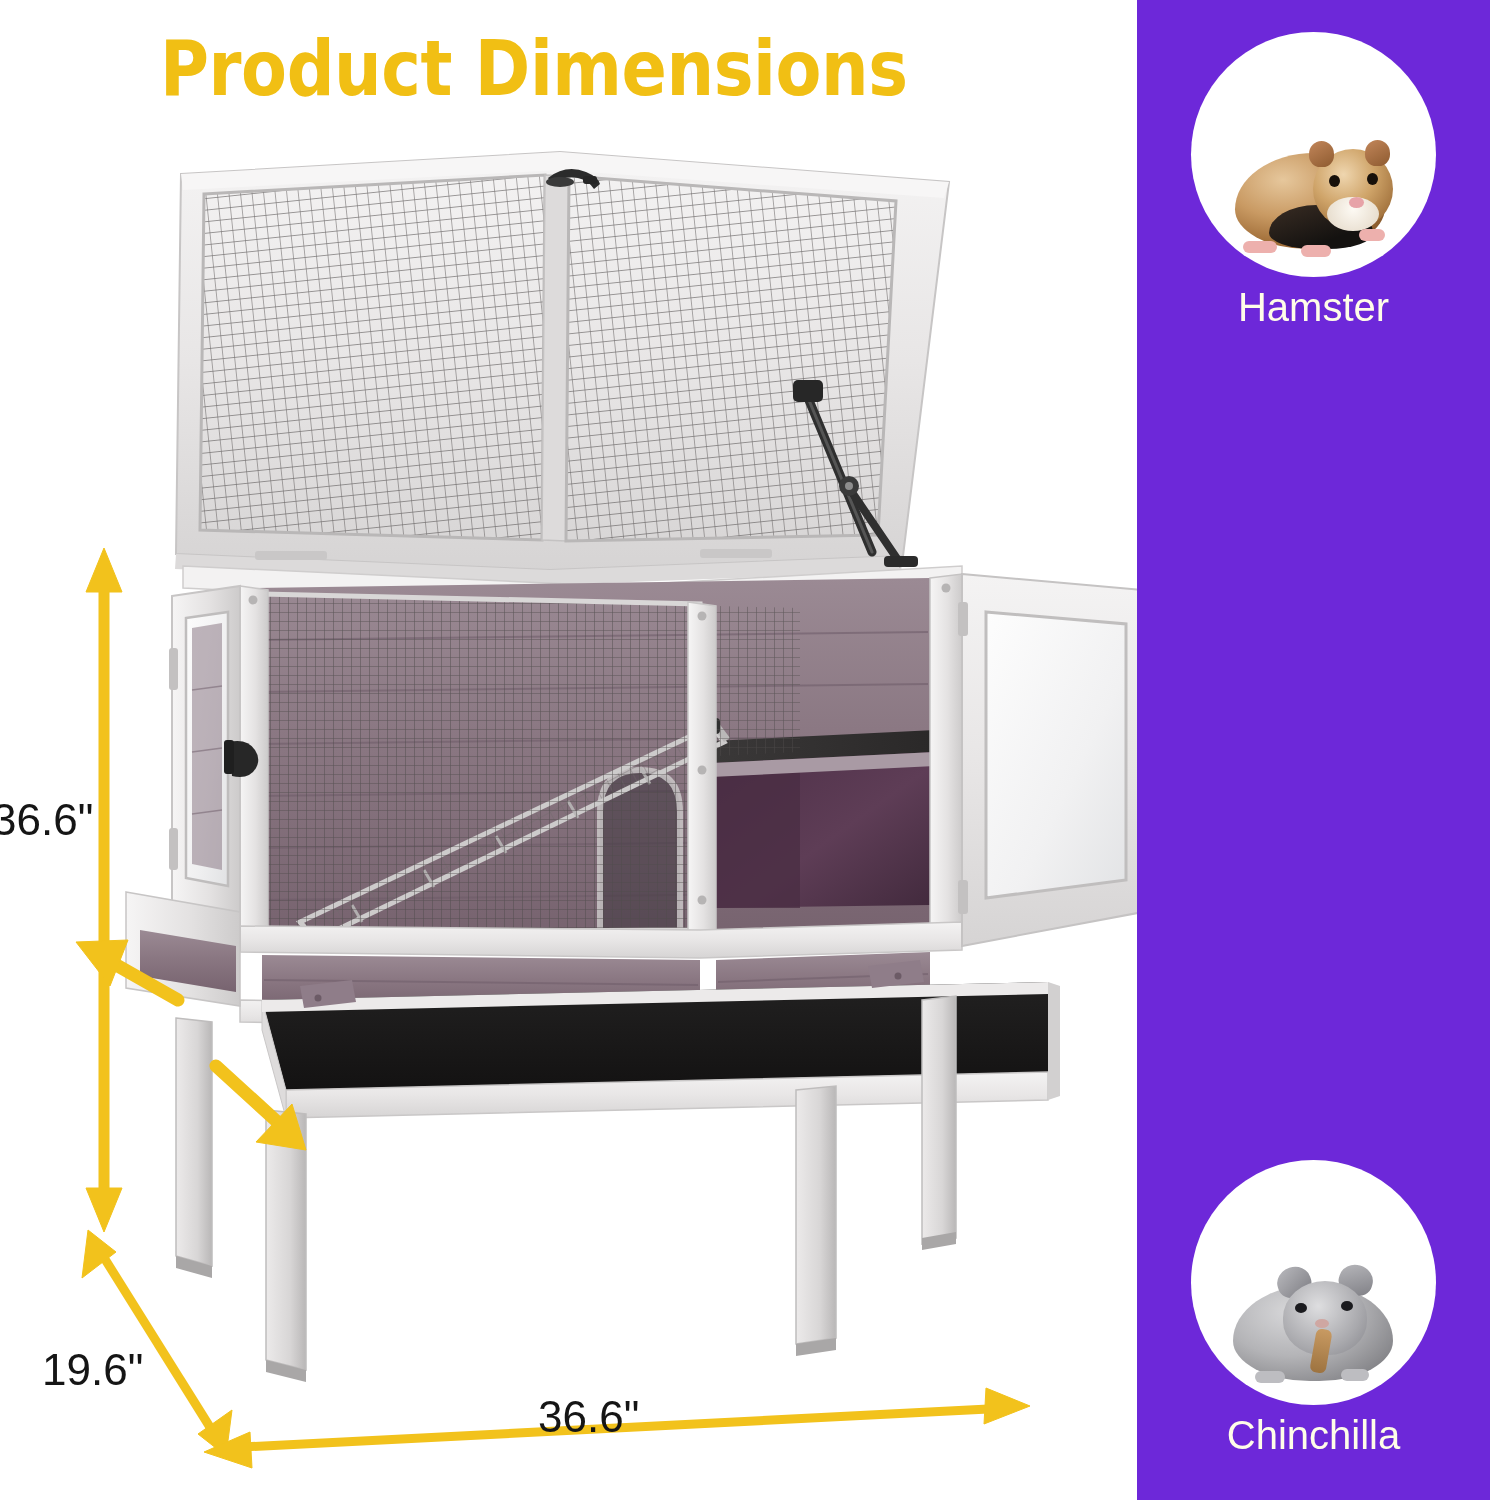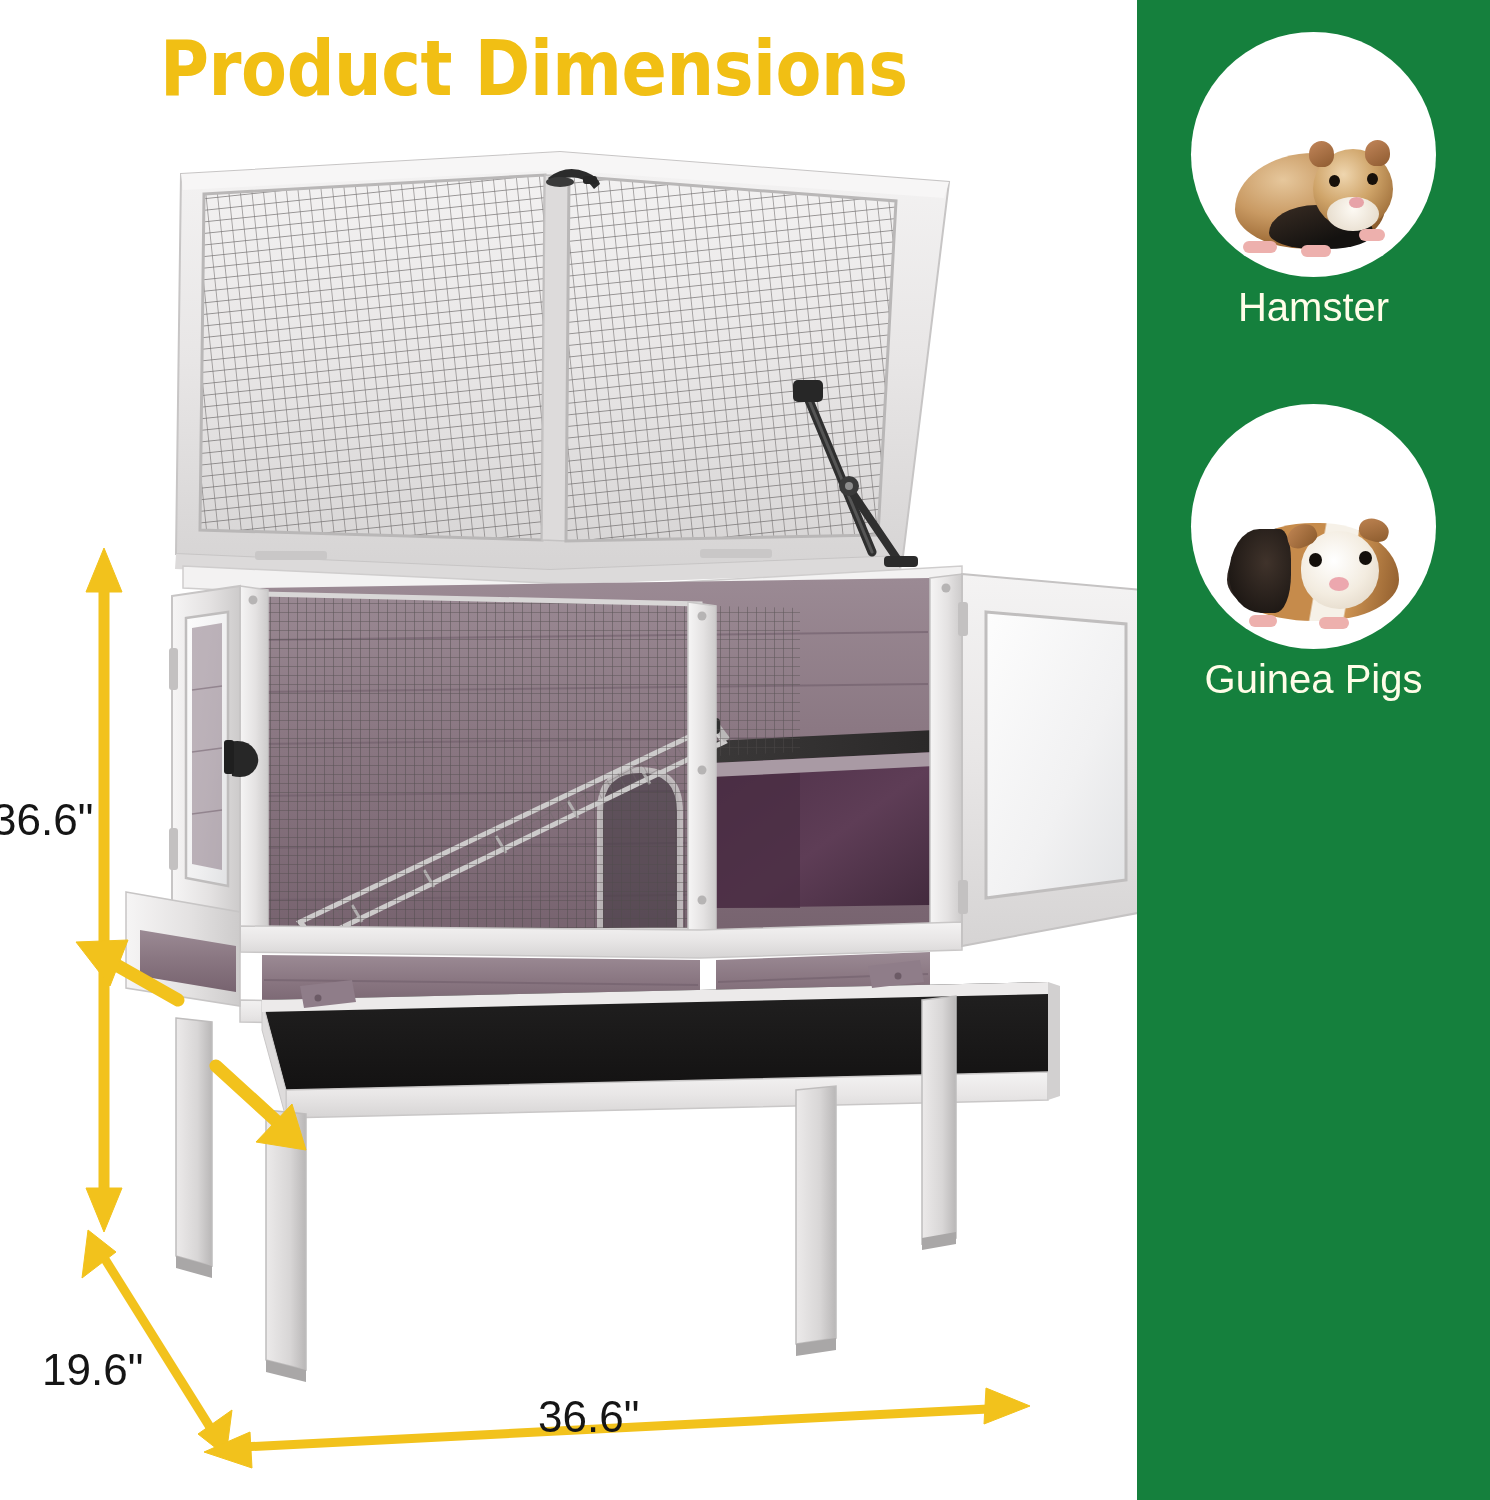--- a/index.html
+++ b/index.html
@@ -20,21 +20,21 @@
     transform:scaleX(0.88);
     transform-origin:left center;
     font-family:"DejaVu Sans", sans-serif;
     white-space:nowrap;
   }
 
   
   #pet-panel {
     position:absolute; left:1137px; top:0;
     width:353px; height:1500px;
-    background:#15803d;
+    background:#6d28d9;
   }
   #pet-panel .pet-cell {
     position:absolute; left:0; width:353px;
     display:flex; flex-direction:column; align-items:center;
   }
   .pet-circle {
     width:245px; height:245px; border-radius:50%;
     background:#ffffff;
     position:relative; overflow:hidden;
     display:flex; align-items:flex-end; justify-content:center;
@@ -414,32 +414,32 @@
           <div class="ham-eye r"></div>
         <div class="ham-nose"></div>
         <div class="paw" style="left:34px;top:128px;width:34px;"></div>
         <div class="paw" style="left:92px;top:132px;width:30px;"></div>
         <div class="paw" style="left:150px;top:116px;width:26px;"></div>
       </div>
     </div>
     <div class="pet-label">Hamster</div>
   </div>
 
-  <div class="pet-cell" style="top:404px;">
+
+
+  <div class="pet-cell" style="top:1160px;">
     <div class="pet-circle">
       <div class="animal">
-        <div class="gp-body"></div>
-        <div class="gp-dark"></div>
-        <div class="gp-face"></div>
-        <div class="gp-ear l"></div>
-          <div class="gp-ear r"></div>
-        <div class="gp-eye l"></div>
-          <div class="gp-eye r"></div>
-        <div class="gp-nose"></div>
-        <div class="paw" style="left:40px;top:130px;width:28px;"></div>
-        <div class="paw" style="left:110px;top:132px;width:30px;"></div>
+        <div class="ch-body"></div>
+        <div class="ch-ear l"></div>
+          <div class="ch-ear r"></div>
+        <div class="ch-head"></div>
+        <div class="ch-eye l"></div>
+          <div class="ch-eye r"></div>
+        <div class="ch-nose"></div>
+        <div class="ch-snack"></div>
+        <div class="paw" style="left:46px;top:130px;width:30px;background:#bdbdc1;"></div>
+        <div class="paw" style="left:132px;top:128px;width:28px;background:#bdbdc1;"></div>
       </div>
     </div>
-    <div class="pet-label">Guinea Pigs</div>
+    <div class="pet-label">Chinchilla</div>
   </div>
-
-
 </div>
 
 </body></html>

